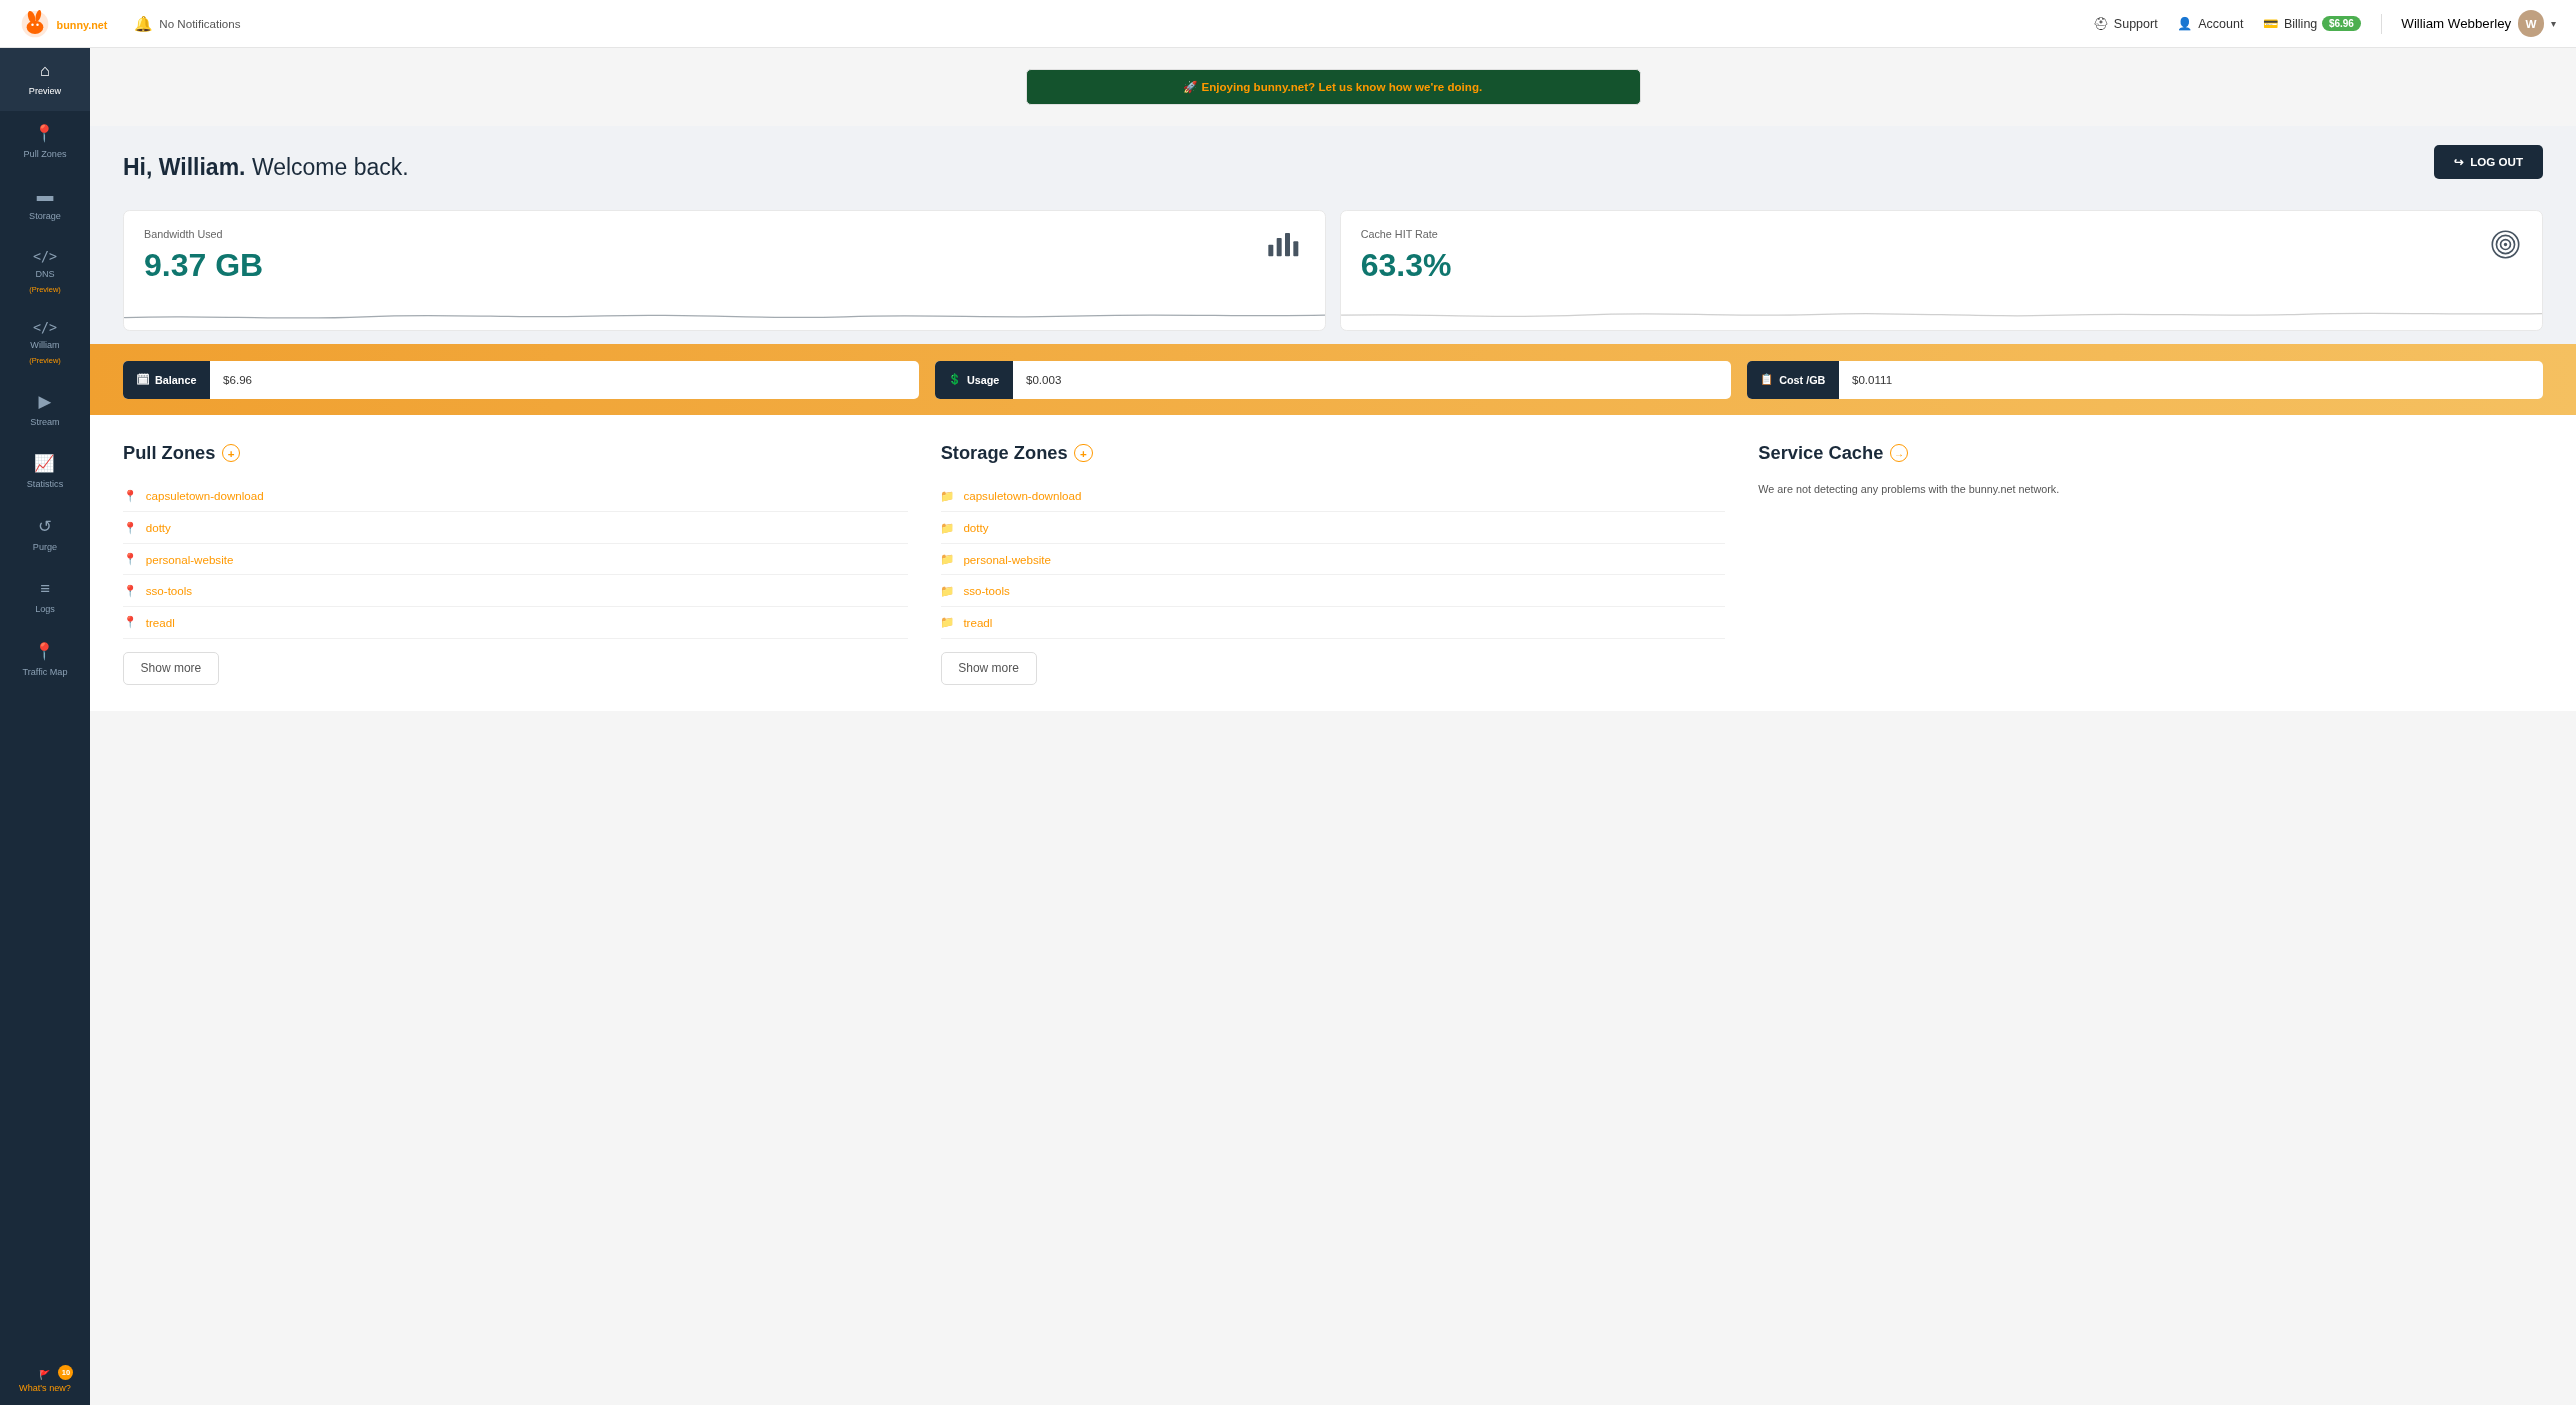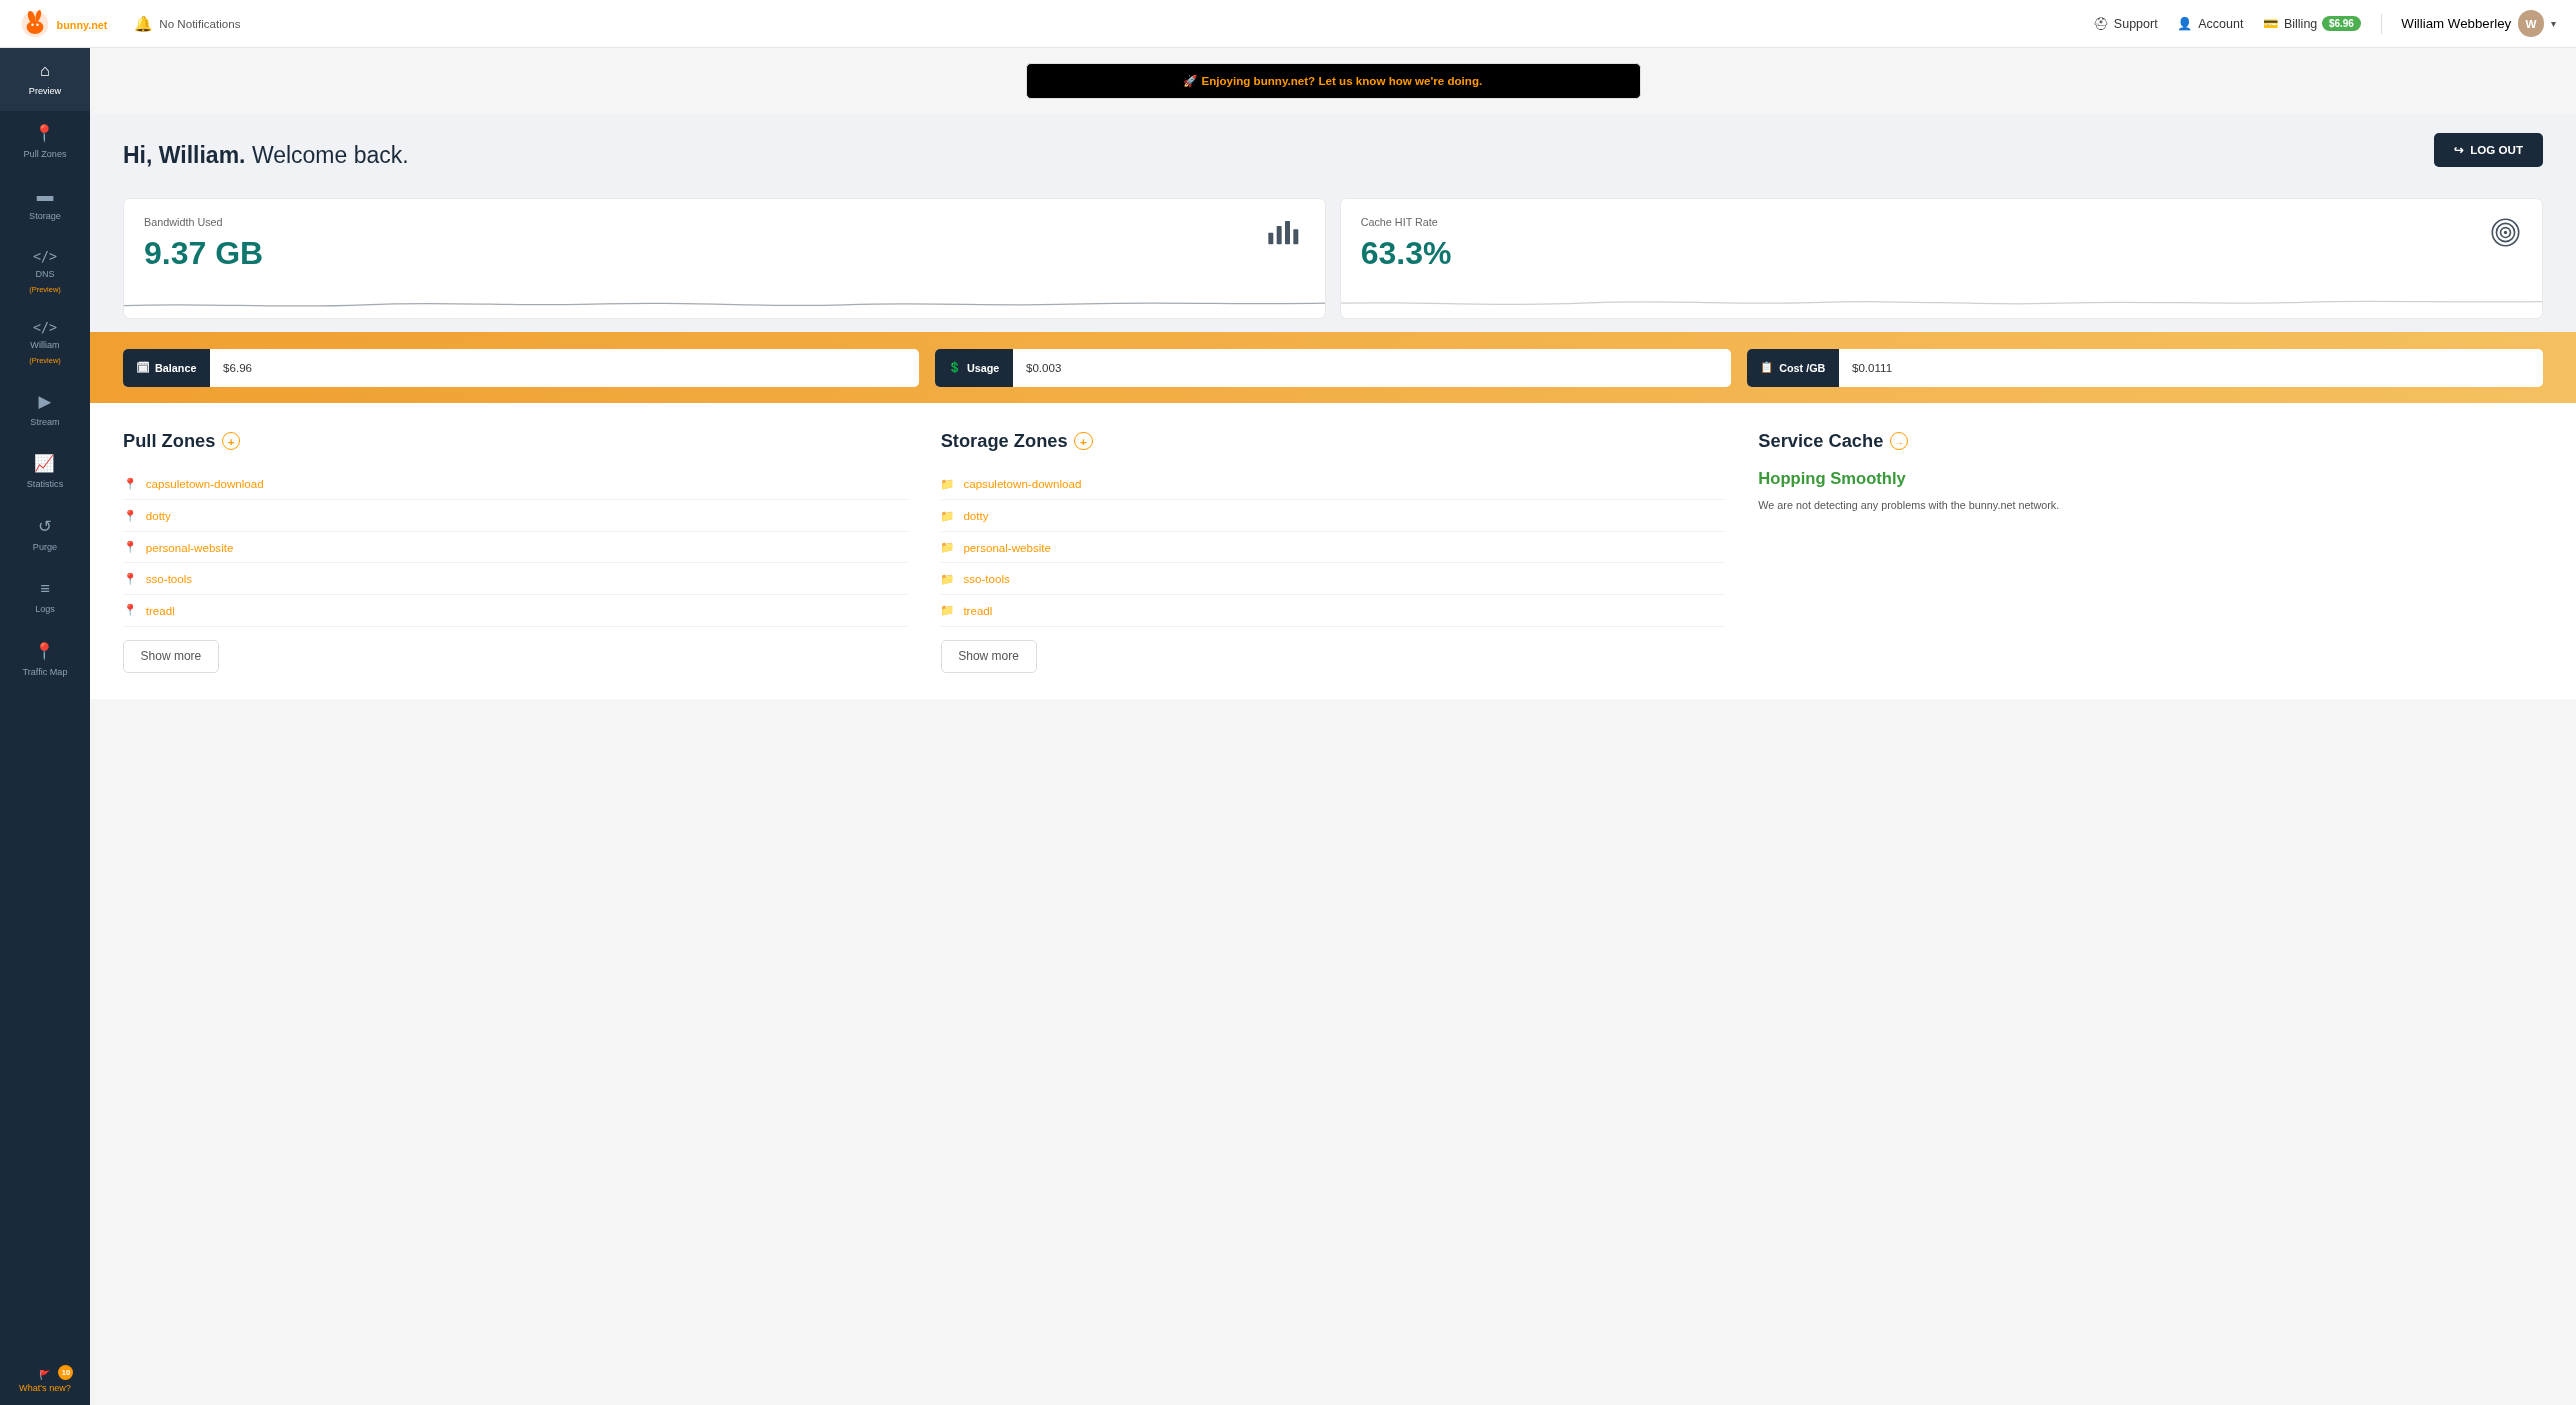--- a/index.html
+++ b/index.html
@@ -160,24 +160,24 @@
     }
 
     
     .content {
       flex: 1;
       overflow-y: auto;
       background: #f5f5f5;
     }
 
     .banner {
-      background: #000000;
+      background: #14532d;
       border: 0.8px solid #e0e0e0;
       border-radius: 5px;
-      margin: 15px auto;
+      margin: 21px auto;
       width: 90%;
       max-width: 615px;
       padding: 10px 16.6px;
       text-align: center;
       font-size: 11.6px;
       color: #333;
     }
     .banner span { color: #f90; font-weight: 700; }
 
     .welcome-bar {
@@ -608,21 +608,20 @@
           </div>
         </div>
         <button class="show-more-btn">Show more</button>
       </div>
 
       <div>
         <div class="section-title">
           <span>Service Cache</span>
           <span class="arrow-btn">→</span>
         </div>
-        <div class="status-ok">Hopping Smoothly</div>
         <div class="status-desc">We are not detecting any problems with the bunny.net network.</div>
       </div>
 
     </div>
 
   </main>
 </div>
 
 
 </body></html>

